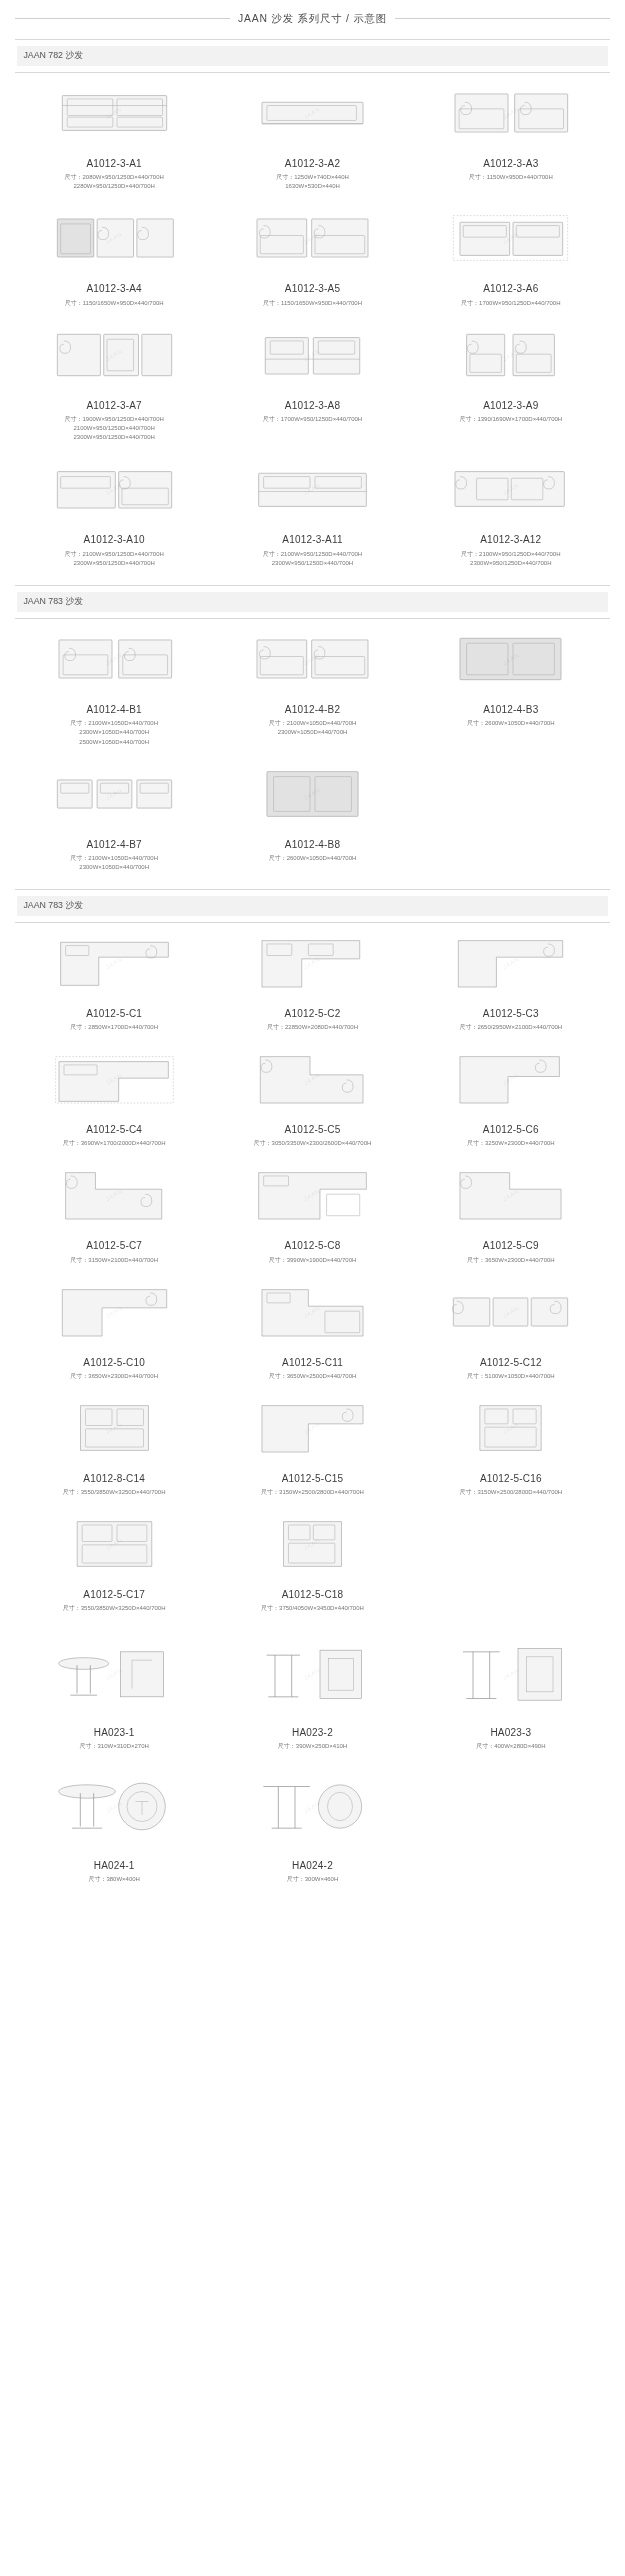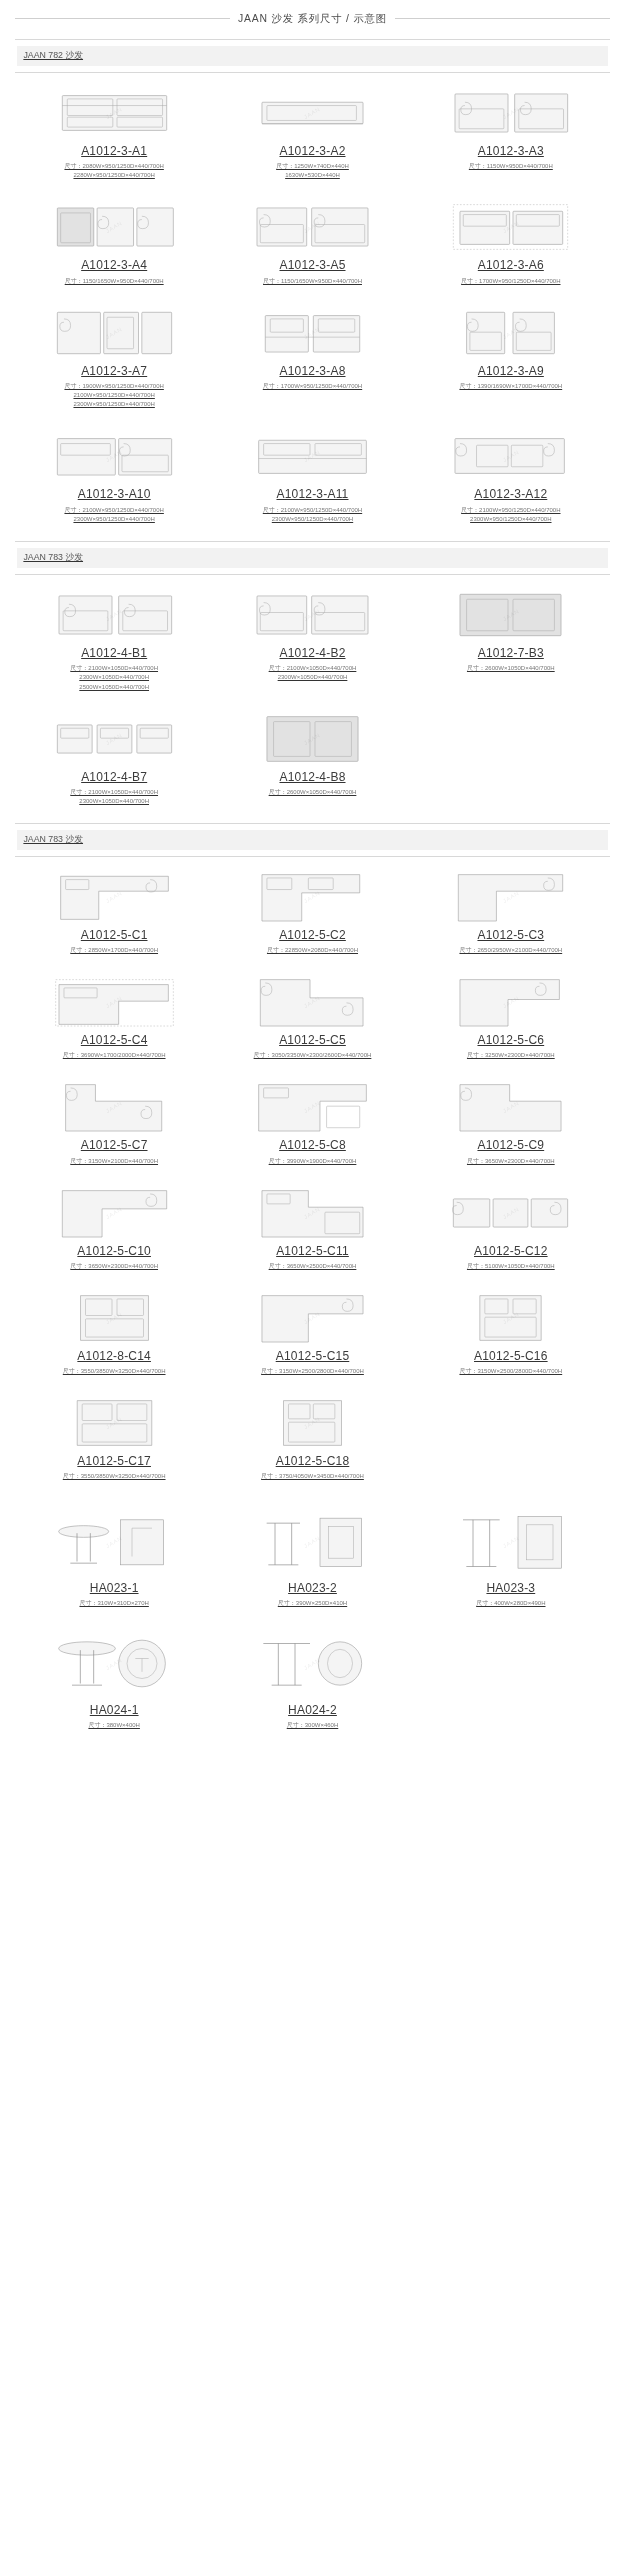--- a/index.html
+++ b/index.html
@@ -28,21 +28,20 @@
   .main-title {
     font-size: 10.4px;
     color: #4a4a4a;
     letter-spacing: 0.8px;
     white-space: nowrap;
   }
 
   
   .section {
     padding: 0 15px;
-    text-decoration: underline;
   }
   .section-head {
     border-top: 0.8px solid #d8d8d8;
     border-bottom: 0.8px solid #d8d8d8;
     padding: 5.8px 1.7px 5.8px 1.7px;
     margin-top: 5px;
   }
   .section-head-inner {
     background: #f2f2f2;
     padding: 4.2px 6.7px;
@@ -78,23 +77,23 @@
     left: 50%;
     top: 50%;
     transform: translate(-50%,-50%) rotate(-30deg);
     font-size: 5.8px;
     color: rgba(0,0,0,0.07);
     white-space: nowrap;
     letter-spacing: 0.8px;
     pointer-events: none;
   }
   .code {
-    font-size: 12px;
+    font-size: 10px;
     color: #3b3b3b;
-    margin-top: 1px;
+    margin-top: 15px;
     letter-spacing: 0.2px;
   }
   .dims {
     font-size: 6px;
     color: #777;
     text-align: center;
     line-height: 1.55;
     margin-top: 4.2px;
   }
   .dims div { white-space: nowrap; }
@@ -373,21 +372,21 @@
           </div>
           <div class="cell">
             <div class="thumb">
               <svg viewBox="0 0 150 70" width="125" height="58">
                 <rect class="fillg" x="14" y="10" width="122" height="50" rx="1"></rect>
                 <rect class="ln2" x="22" y="16" width="50" height="38" rx="1"></rect>
                 <rect class="ln2" x="78" y="16" width="50" height="38" rx="1"></rect>
               </svg>
               <div class="wm">JAAN</div>
             </div>
-            <div class="code">A1012-7-B3</div>
+            <div class="code">A1012-4-B3</div>
             <div class="dims">
               <div>尺寸：2600W×1050D×440/700H</div>
             </div>
           </div>
           <div class="cell">
             <div class="thumb">
               <svg viewBox="0 0 150 70" width="125" height="58">
                 <rect class="filll" x="6" y="18" width="42" height="34" rx="1"></rect>
                 <rect class="filll" x="54" y="18" width="42" height="34" rx="1"></rect>
                 <rect class="filll" x="102" y="18" width="42" height="34" rx="1"></rect>

